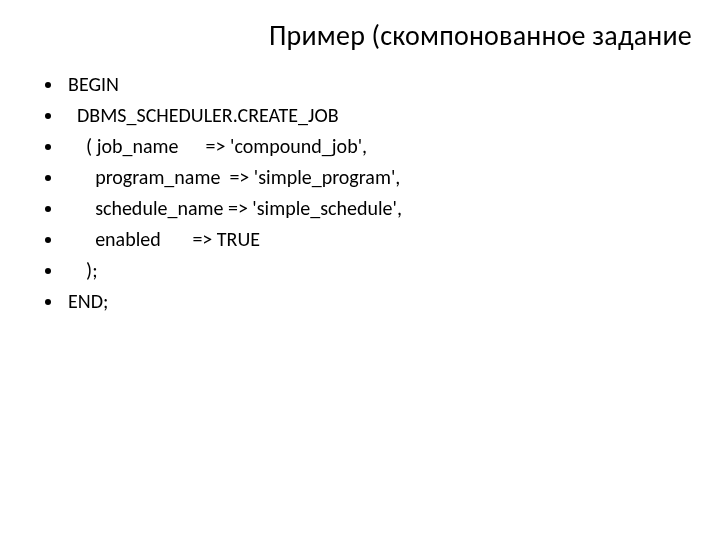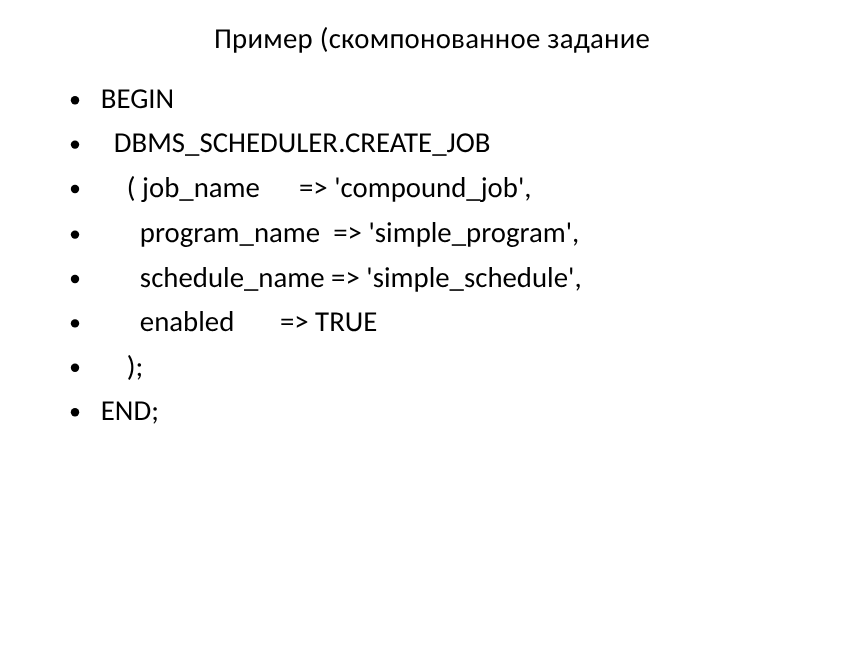--- a/index.html
+++ b/index.html
@@ -11,32 +11,32 @@
     font-family: Calibri, "Segoe UI", Arial, sans-serif;
     color: #000;
   }
   .slide {
     box-sizing: border-box;
     width: 720px;
     height: 540px;
     padding: 18px 28px 0 28px;
   }
   .title {
-    font-size: 24px;
+    font-size: 28px;
     font-weight: 400;
-    text-align: center;
+    text-align: right;
     line-height: 1.25;
     margin: 0 0 16px 0;
     letter-spacing: 0.2px;
   }
   ul.body {
-    margin: 16px;
+    margin: 0;
     padding: 0 0 0 36px;
     list-style: disc;
-    font-size: 24px;
+    font-size: 20px;
     line-height: 1.55;
   }
   ul.body li {
     padding-left: 4px;
     white-space: pre;
   }
 </style>
 </head>
 <body>
 

